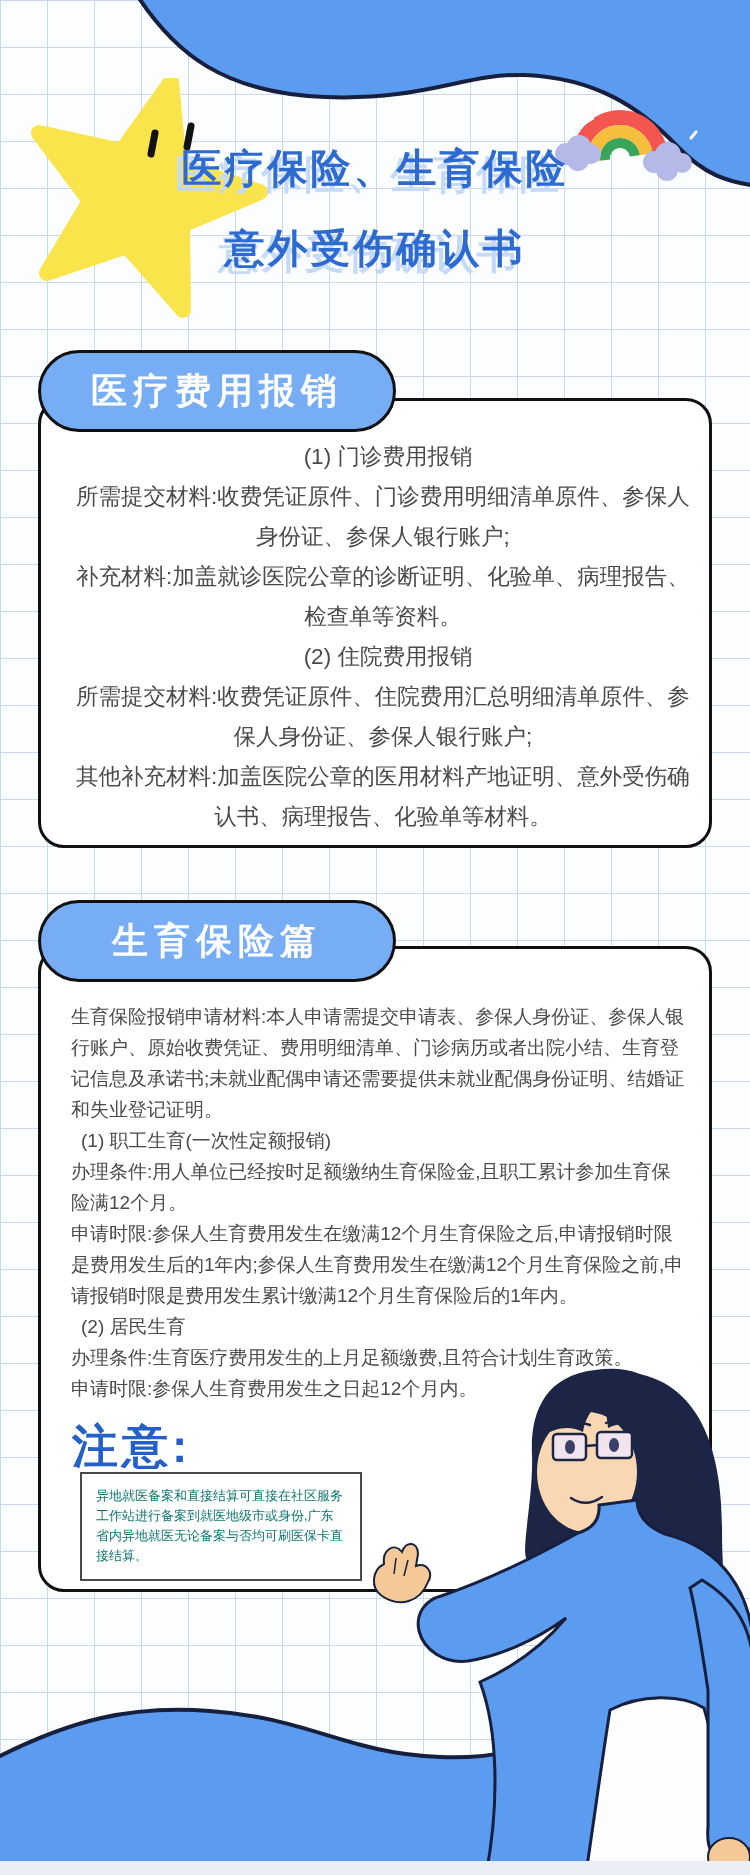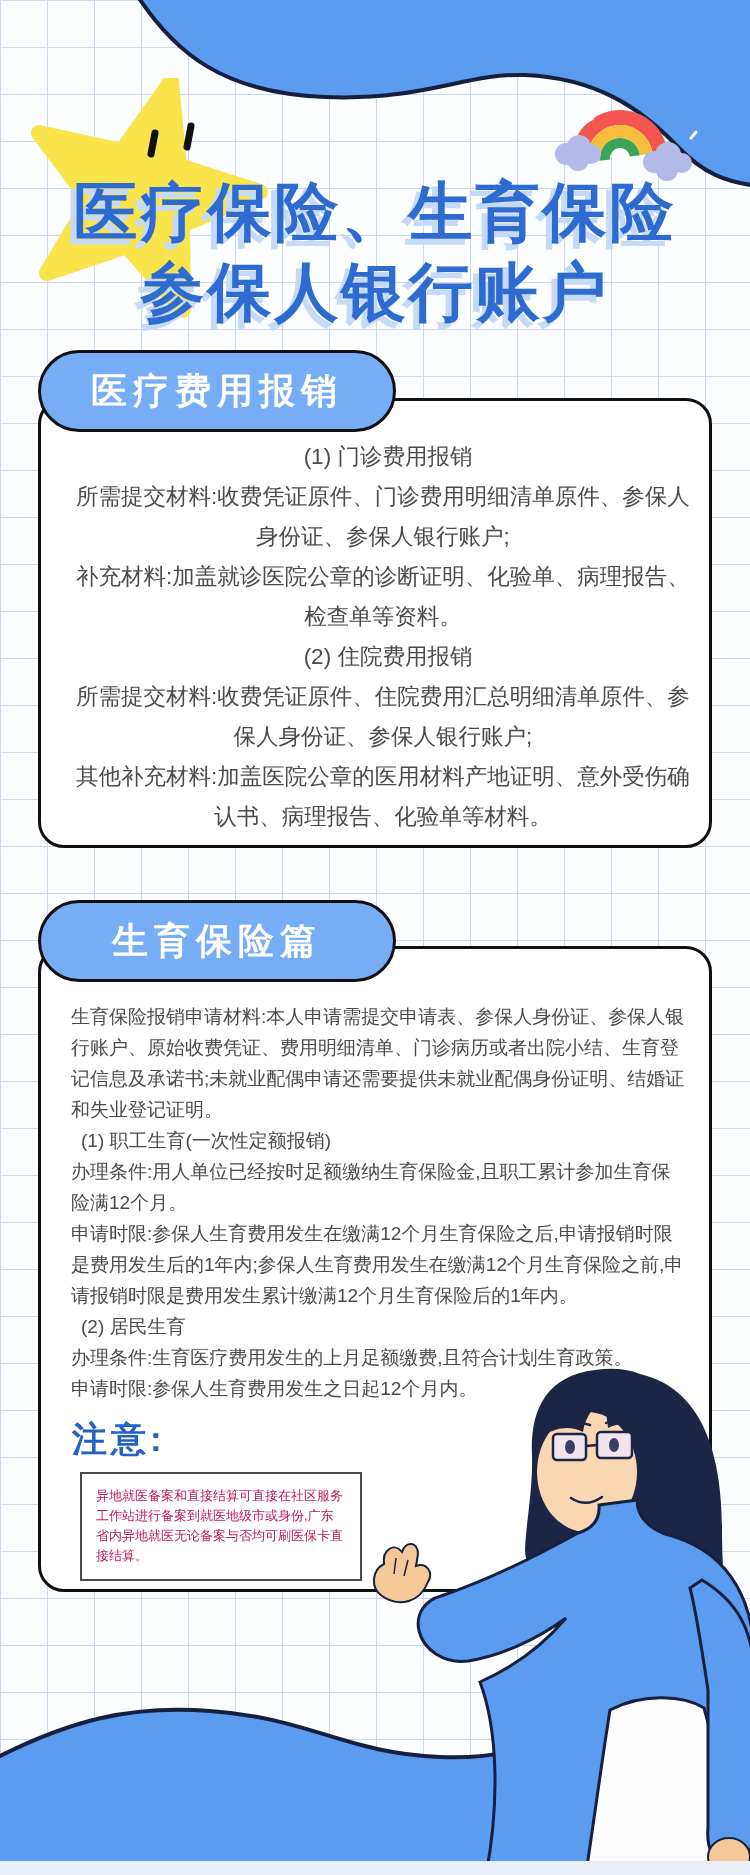--- a/index.html
+++ b/index.html
@@ -12,43 +12,43 @@
     background-size:47px 47px;
     font-family:"Liberation Sans", sans-serif;
   }
   .abs{position:absolute;}
   svg{display:block;}
   
   .top-wave{left:0;top:0;z-index:1;}
   .star{left:-10px;top:78px;z-index:2;}
   .rainbow{left:550px;top:94px;z-index:2;}
   .title{left:0;top:128px;width:750px;text-align:center;z-index:3;
-    color:#2E6BD0;font-weight:bold;font-size:64px;line-height:80px;letter-spacing:3px;
-    text-shadow:-6px 6px 0 #C5DAF8;margin-top:44px;}
+    color:#2E6BD0;font-weight:bold;font-size:40px;line-height:80px;letter-spacing:3px;
+    text-shadow:-6px 6px 0 #C5DAF8;}
   
   .card{left:38px;width:674px;background:#FFFFFF;border:3px solid #101010;
     border-radius:26px;z-index:4;box-sizing:border-box;}
   .card1{top:398px;height:450px;}
   .card2{top:946px;height:646px;padding-left:20px;}
   .pill{left:38px;width:358px;height:82px;background:#77ADF4;border:3px solid #101010;
     border-radius:44px;z-index:5;display:flex;align-items:center;justify-content:center;
     color:#FFFFFF;font-weight:bold;font-size:36px;letter-spacing:6px;box-sizing:border-box;}
   .pill1{top:350px;}
   .pill2{top:900px;}
   .card-body{position:absolute;left:0;top:0;right:0;box-sizing:border-box;color:#4A4A4A;}
   .card1 .card-body{padding:36px 18px 0 34px;font-size:22.5px;line-height:40px;text-align:center;}
   .card2 .card-body{padding:52px 20px 0 30px;font-size:19px;line-height:31px;}
   .card-body p{margin:0;font-weight:500;}
   .card-body p.indent{padding-left:10px;}
   
-  .notice-heading{left:72px;top:1416px;z-index:6;color:#2560C6;font-size:35px;
+  .notice-heading{left:72px;top:1416px;z-index:6;color:#2560C6;font-size:46px;
     font-weight:800;letter-spacing:4px;}
   .notice-box{left:80px;top:1472px;width:282px;z-index:6;background:#FFFFFF;
     border:2px solid #4A4A4A;box-sizing:border-box;padding:12px 14px;
-    color:#be185d;font-size:13px;line-height:1.55;}
+    color:#0f766e;font-size:13px;line-height:1.55;}
   
   .bottom-wave{left:0;top:1585px;z-index:7;}
   .woman{left:350px;top:1350px;z-index:8;}
   .bottom-strip{left:0;bottom:0;width:750px;height:14px;background:#E9EEF7;z-index:9;}
 </style>
 </head>
 <body>
 
 <div class="poster">
 
@@ -78,21 +78,21 @@
       <circle cx="104" cy="68" r="11"></circle>
         <circle cx="118" cy="61" r="13"></circle>
       <circle cx="132" cy="69" r="10"></circle>
         <circle cx="117" cy="76" r="11"></circle>
     </g>
     <path d="M141,44 l5,-6" stroke="#FFFFFF" stroke-width="3" fill="none" stroke-linecap="round"></path>
   </svg>
 
   <div class="abs title">
     <div>医疗保险、生育保险</div>
-    <div>参保人银行账户</div>
+    <div>意外受伤确认书</div>
   </div>
 
   <div class="abs card card1">
     <div class="card-body">
       <p class="indent">(1) 门诊费用报销</p>
       <p>所需提交材料:收费凭证原件、门诊费用明细清单原件、参保人身份证、参保人银行账户;</p>
       <p>补充材料:加盖就诊医院公章的诊断证明、化验单、病理报告、检查单等资料。</p>
       <p class="indent">(2) 住院费用报销</p>
       <p>所需提交材料:收费凭证原件、住院费用汇总明细清单原件、参保人身份证、参保人银行账户;</p>
       <p>其他补充材料:加盖医院公章的医用材料产地证明、意外受伤确认书、病理报告、化验单等材料。</p>

